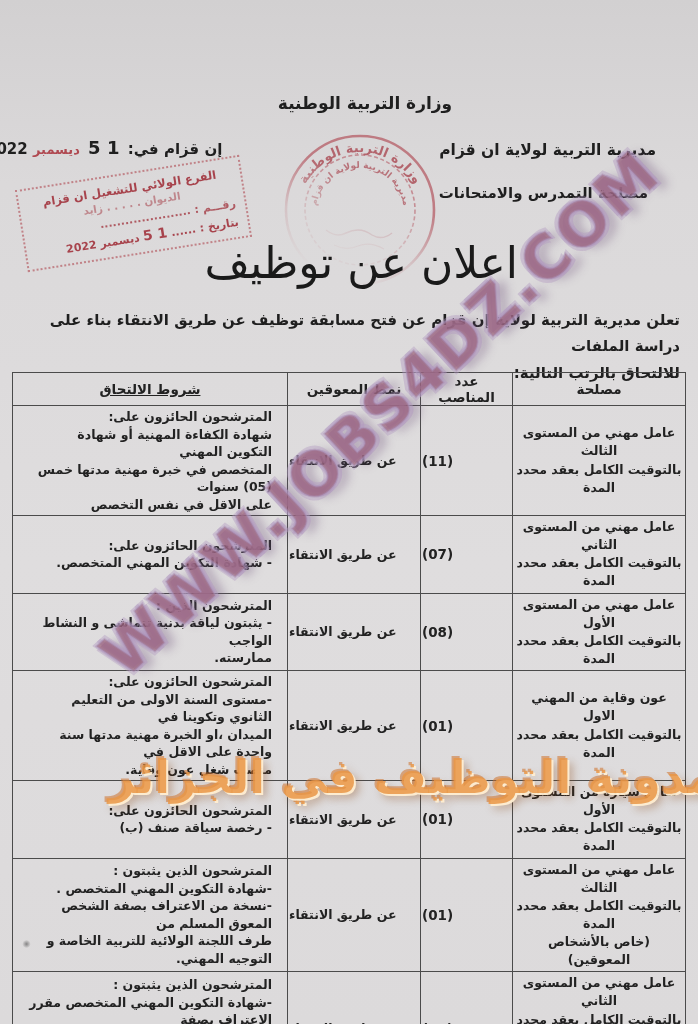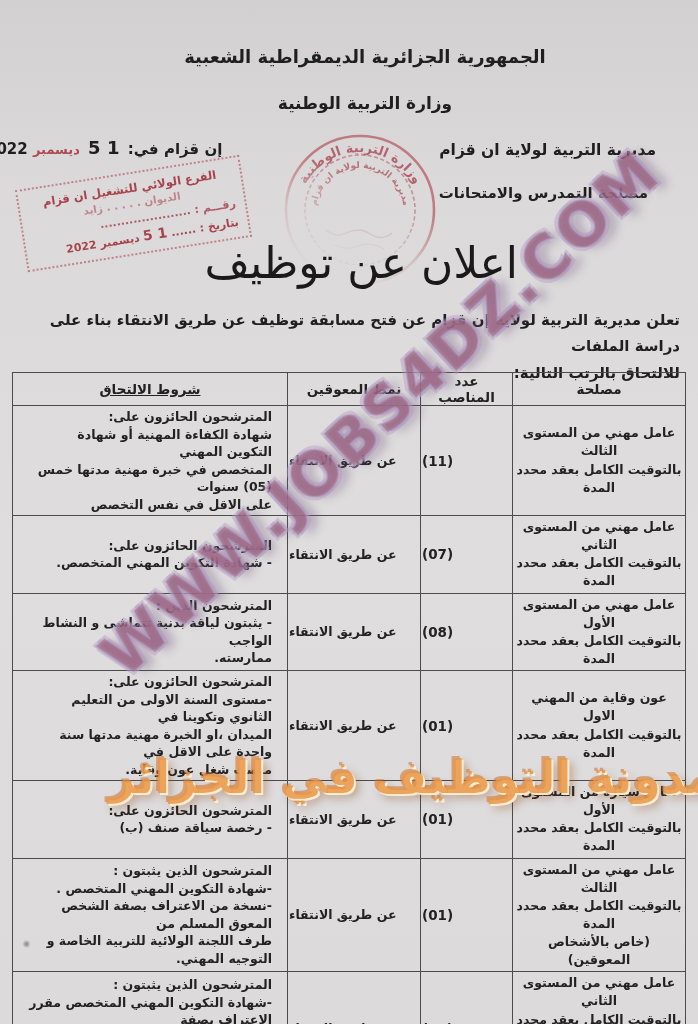--- a/index.html
+++ b/index.html
@@ -69,21 +69,20 @@
       5px 5px 8px rgba(140,75,25,.4);
     z-index:21;pointer-events:none;}
   .artifact{position:absolute;left:22px;top:940px;width:9px;height:8px;border-radius:50%;
     background:radial-gradient(circle,rgba(60,60,60,.55),rgba(60,60,60,0) 70%);}
 </style>
 </head>
 <body>
 
 <div class="page">
 
-  <div class="republic">الجمهورية الجزائرية الديمقراطية الشعبية</div>
   <div class="ministry">وزارة التربية الوطنية</div>
 
   <div class="place-date">
     <span>إن قزام في:</span>
     <span class="day">1 5</span>
     <span class="month">ديسمبر</span>
     <span class="year">2022</span>
   </div>
 
   <div class="directorate">مديرية التربية لولاية ان قزام</div>

